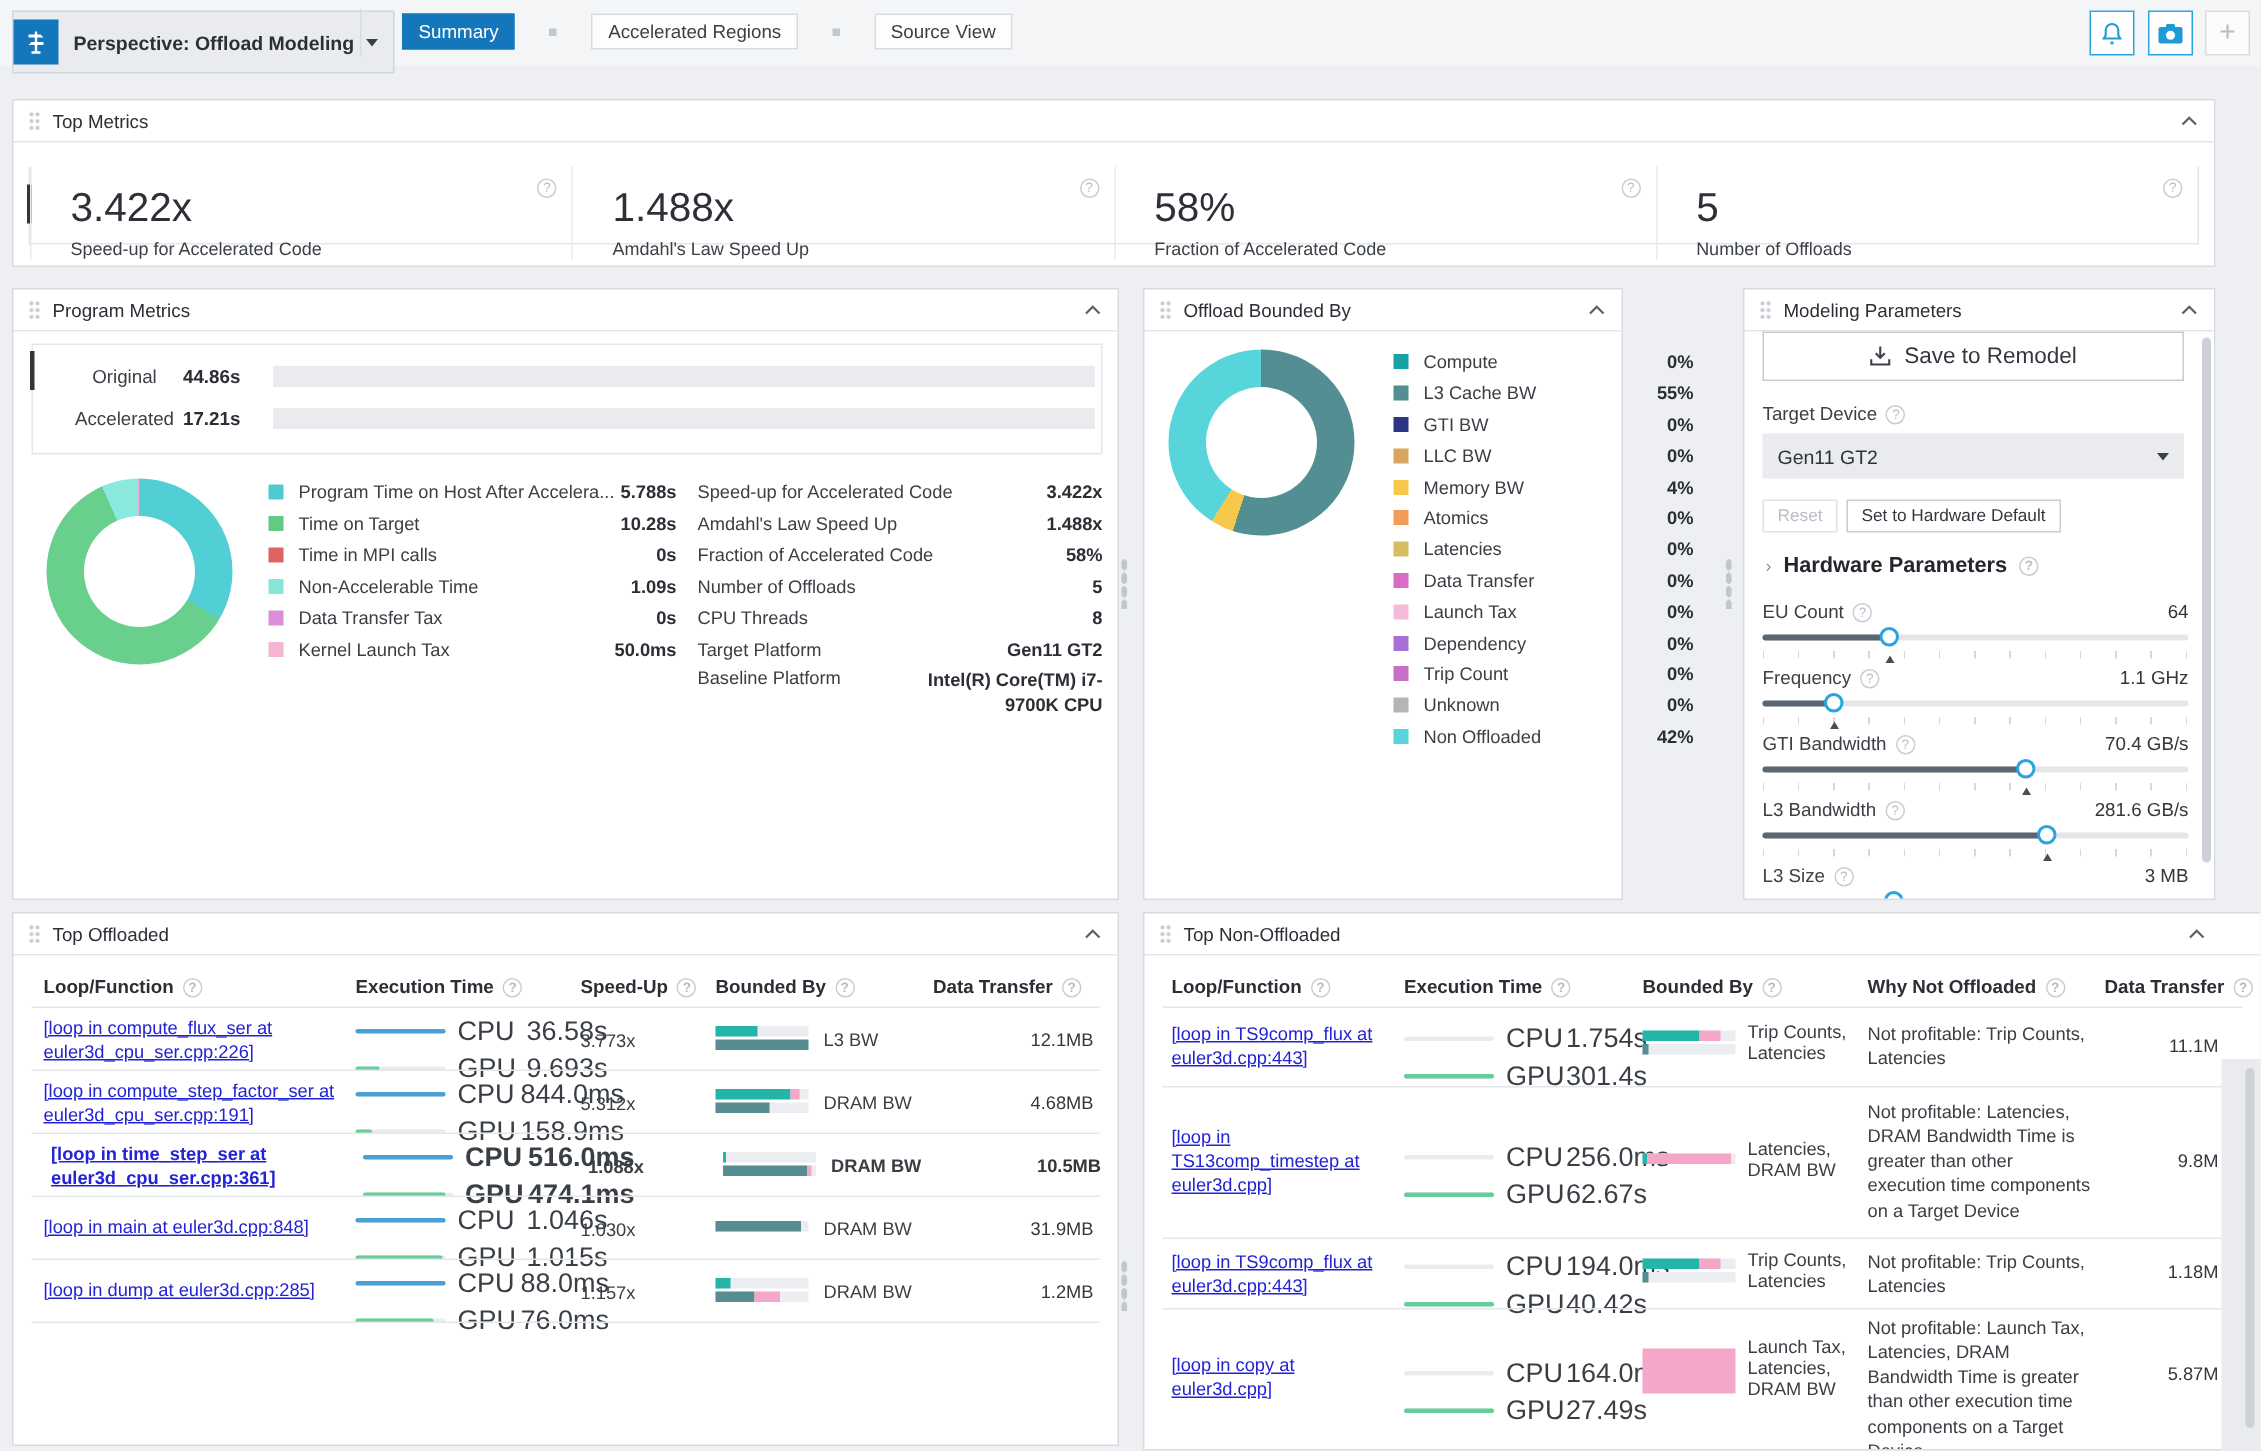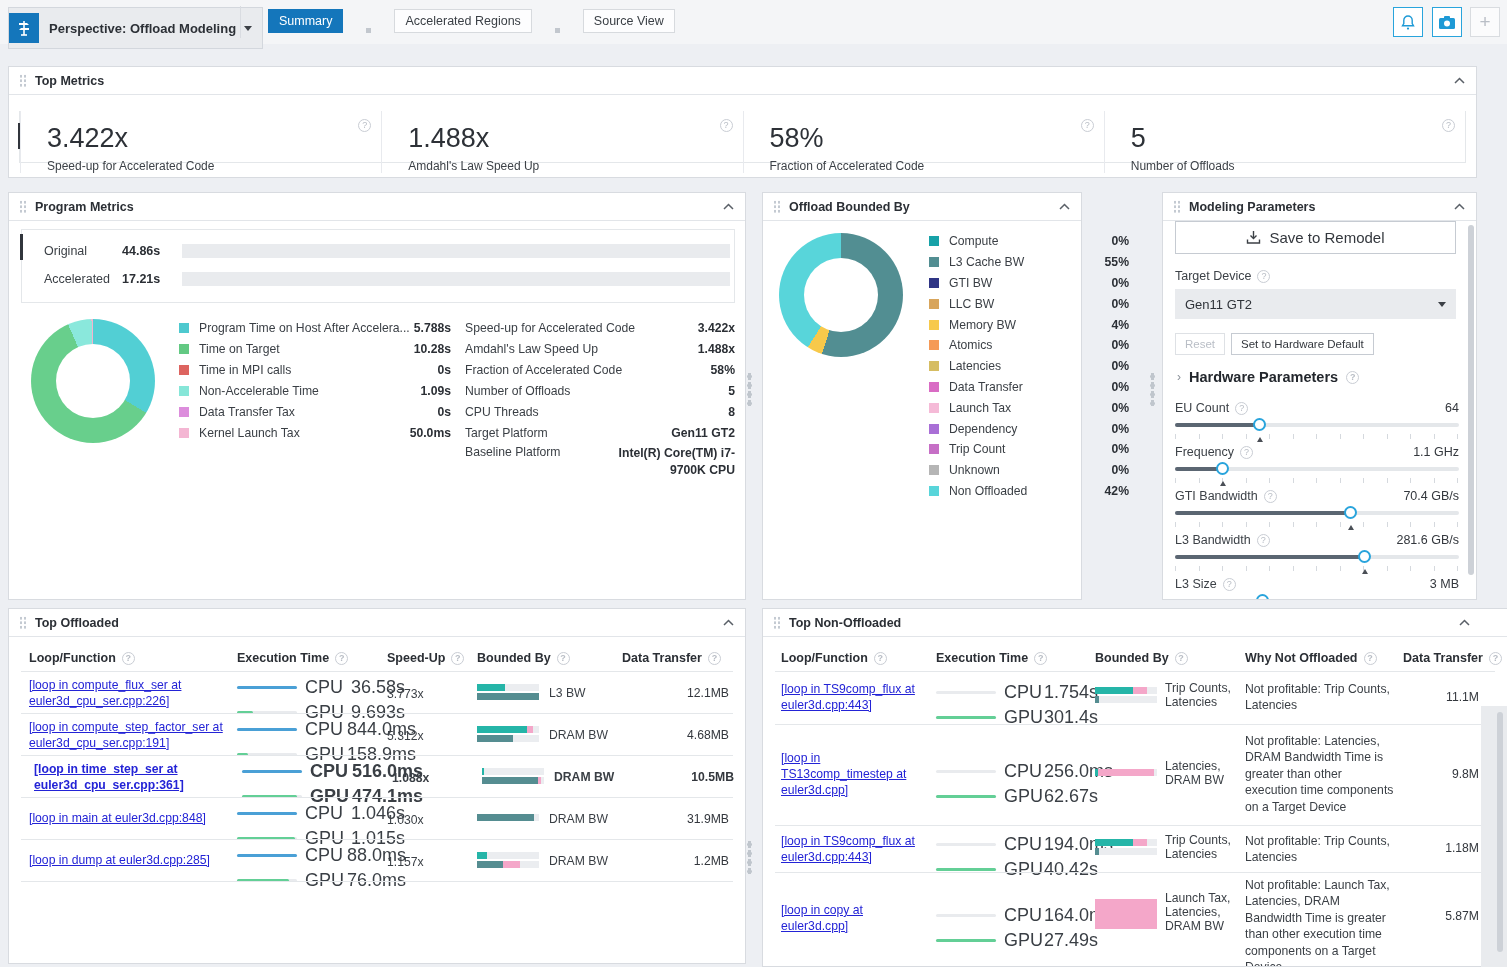--- a/index.html
+++ b/index.html
@@ -9,49 +9,49 @@
   
   #appbar { position:absolute; left:0; top:0; width:1507px; height:44px; background:#f4f5f7; }
   .persp-box { position:absolute; left:8px; top:7px; height:42px; display:flex; align-items:center;
     background:#e9ebee; border:1px solid #d3d7dd; padding-right:10px; }
   .persp-ico { width:30px; height:30px; background:#1476bb; display:flex; align-items:center; justify-content:center; }
   .persp-label { font-size:13px; font-weight:bold; margin-left:10px; color:#2c3036; }
   .persp-label b { font-weight:bold; }
   .caret-down { width:0; height:0; border-left:4px solid transparent; border-right:4px solid transparent;
     border-top:5px solid #3c4046; margin-left:8px; }
   .hdr-div { position:absolute; left:240px; top:6px; width:1px; height:32px; background:#d9dce1; }
-  .tabs { position:absolute; left:268px; top:9px; display:flex; align-items:flex-end; gap:23px; }
+  .tabs { position:absolute; left:268px; top:9px; display:flex; align-items:center; gap:23px; }
   .tab { font-size:12.5px; padding:4px 10px; border:1px solid #d7dade; background:#fdfdfe; color:#3a3f45; cursor:pointer; }
   .tab.active { background:#1476bb; border-color:#1476bb; color:#fff; }
   .tab-dot { width:5px; height:5px; background:#c2c7cе; background:#c2c7ce; }
   .hdr-btn { position:absolute; top:7px; width:30px; height:30px; background:#fff;
     border:1px solid #29a4dc; display:flex; align-items:center; justify-content:center; }
   .hdr-btn.plus { border-color:#d9dce0; color:#b9bec6; font-size:19px; background:#fbfbfc; }
   
   .panel { position:absolute; background:#fff; border:1px solid #d8dbe0; }
   .p-head { height:28px; border-bottom:1px solid #e2e5e9; display:flex; align-items:center; padding:0 10px; }
   .grip { width:8px; height:13px; margin-right:8px;
     background-image:radial-gradient(#c4cad2 1.1px, transparent 1.3px); background-size:4px 4.5px; }
-  .p-title { font-size:12.5px; font-weight:bold; color:#2b2f35; }
+  .p-title { font-size:12.5px; font-weight:normal; color:#2b2f35; }
   .p-collapse { margin-left:auto; color:#5a6068; cursor:pointer; display:flex; }
   .qicon { display:inline-block; width:13px; height:13px; border:1px solid #c9cdd4; border-radius:50%;
     color:#b7bcc4; font-size:9px; line-height:11px; text-align:center; background:#fff; flex:none; }
   .accent { position:absolute; width:3px; height:26px; background:#31353c; }
   
   .tm-grid { position:absolute; left:10px; right:10px; top:44px; bottom:14px; display:grid;
     grid-template-columns:1fr 1fr 1fr 1fr; border:1px solid #e4e7ea; border-top:none; background:#fff; }
   .tm-cell { position:relative; padding:12px 0 0 26px; border-left:1px solid #e8eaee; }
   .tm-cell:first-child { border-left:none; }
   .tm-val { font-size:27px; color:#2d3137; }
   .tm-lbl { font-size:12px; color:#3c4147; margin-top:5px; }
   .tm-q { position:absolute; right:10px; top:8px; }
   
   .pm-chartbox { position:absolute; left:12px; top:36px; width:714px; height:74px; border:1px solid #e4e7ea; }
   .pm-row { position:absolute; left:22px; display:flex; align-items:center; font-size:12.5px; }
-  .pm-name { width:78px; color:#3a3f45; }
+  .pm-name { width:78px; color:#3a3f45;text-align:center; }
   .pm-secs { width:52px; font-weight:bold; color:#2b2f35; }
   .pm-track { width:548px; height:14px; background:#e9ebee; margin-left:8px; }
   .pm-fill { height:100%; width:var(--w); }
   .donut { border-radius:50%; position:absolute; }
   .donut::after { content:""; position:absolute; inset:25px; background:#fff; border-radius:50%; }
   .leg-item { display:flex; align-items:center; height:21px; font-size:12.2px; color:#3a3f45; }
   .leg-sq { width:10px; height:10px; margin-right:10px; flex:none; }
   .leg-val { margin-left:auto; font-weight:bold; color:#2b2f35; text-align:right; }
   
   .ob-item { display:flex; align-items:center; height:20.8px; font-size:12.2px; color:#3a3f45; }

